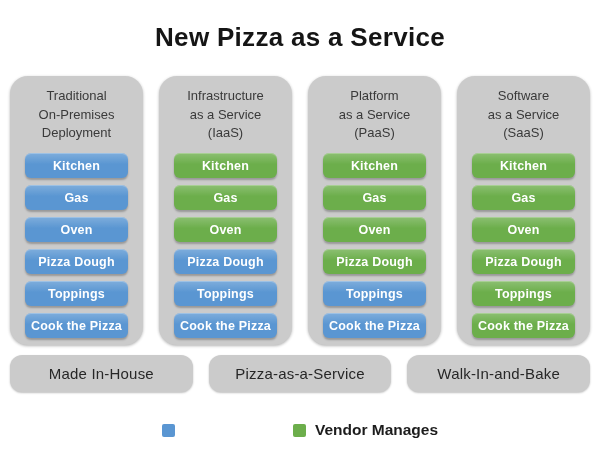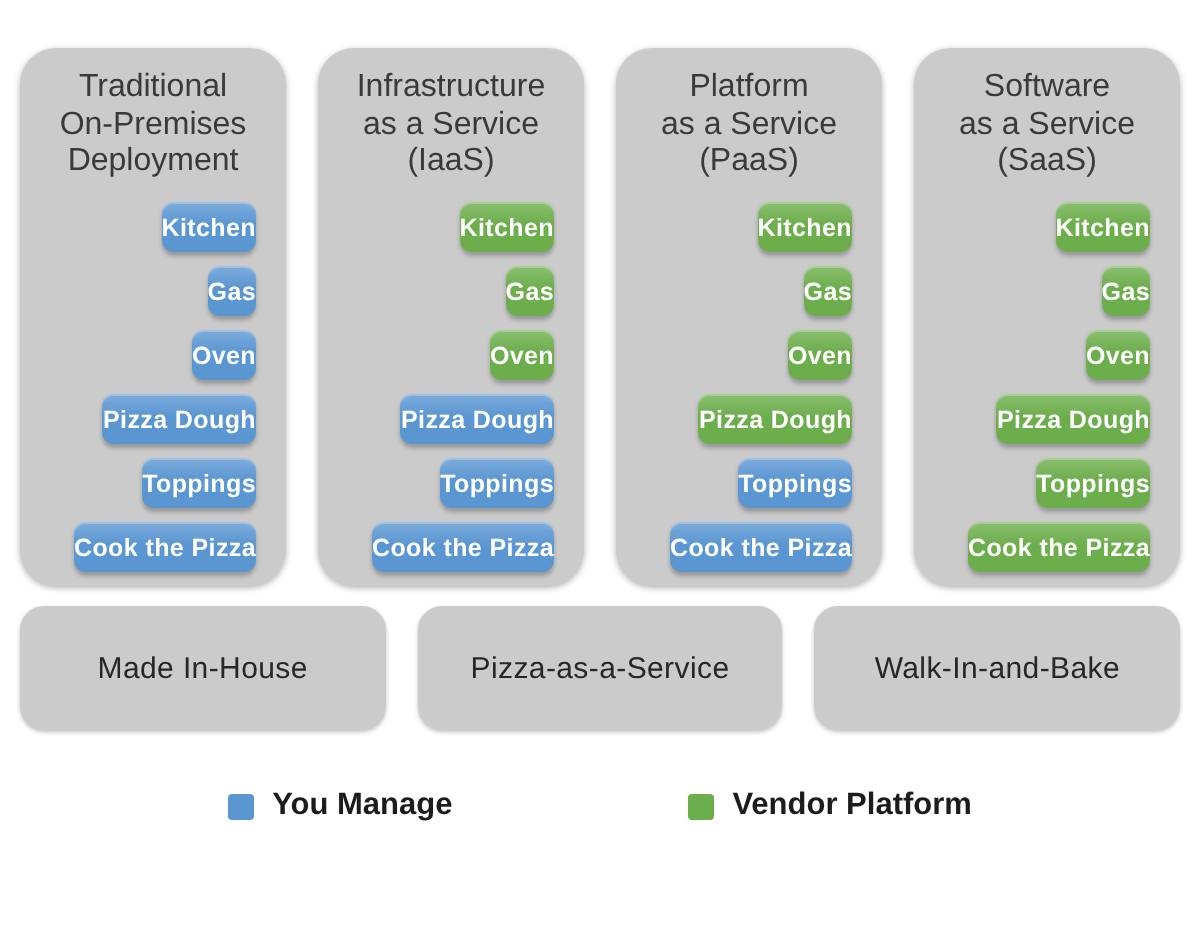--- a/index.html
+++ b/index.html
@@ -38,31 +38,30 @@
     border-radius: 18px;
     padding: 8px 15px 0 15px;
     box-shadow: 0 1px 3px rgba(0,0,0,0.30);
     display: flex;
     flex-direction: column;
   }
   .column-heading {
     margin-top: 3px;
     min-height: 59px;
     text-align: center;
-    font-size: 16px;
+    font-size: 13px;
     line-height: 18.5px;
     color: #3a3a3a;
     white-space: pre-line;
   }
   .stack {
     margin-top: 7px;
     display: flex;
     flex-direction: column;
     gap: 7px;
-    align-items: flex-end;
   }
   .item {
     height: 25px;
     border-radius: 6px;
     display: flex;
     align-items: center;
     justify-content: center;
     color: #ffffff;
     font-weight: bold;
     font-size: 12.5px;
@@ -73,21 +72,21 @@
   .owner-you { background-color: #5a96d2; }
   .owner-vendor { background-color: #6cae4b; }
   .footer-row {
     display: flex;
     gap: 16px;
     padding: 0 10px;
     margin-top: 10px;
   }
   .footer-box {
     flex: 1;
-    height: 62px;
+    height: 37px;
     background: #cbcbcb;
     border-radius: 12px;
     box-shadow: 0 1px 2px rgba(0,0,0,0.25);
     display: flex;
     align-items: center;
     justify-content: center;
     font-size: 15px;
     color: #272727;
     letter-spacing: 0.2px;
   }
@@ -113,20 +112,21 @@
     display: inline-block;
   }
   .swatch.you { background: #5a96d2; }
   .swatch.vendor { background: #6cae4b; }
 </style>
 </head>
 <body>
 
 <div class="canvas">
 
+  <div class="title">New Pizza as a Service</div>
 
   <div class="columns-row">
 
     <div class="column">
       <div class="column-heading">Traditional
 On-Premises
 Deployment</div>
       <div class="stack">
         <div class="item owner-you">Kitchen</div>
         <div class="item owner-you">Gas</div>
@@ -183,21 +183,20 @@
 
   <div class="footer-row">
     <div class="footer-box">Made In-House</div>
     <div class="footer-box">Pizza-as-a-Service</div>
     <div class="footer-box">Walk-In-and-Bake</div>
   </div>
 
   <div class="legend">
     <div class="legend-entry">
       <span class="swatch you"></span>
-      <span>You Manage</span>
     </div>
     <div class="legend-entry">
       <span class="swatch vendor"></span>
-      <span>Vendor Platform</span>
+      <span>Vendor Manages</span>
     </div>
   </div>
 
 </div>
 
 </body></html>

